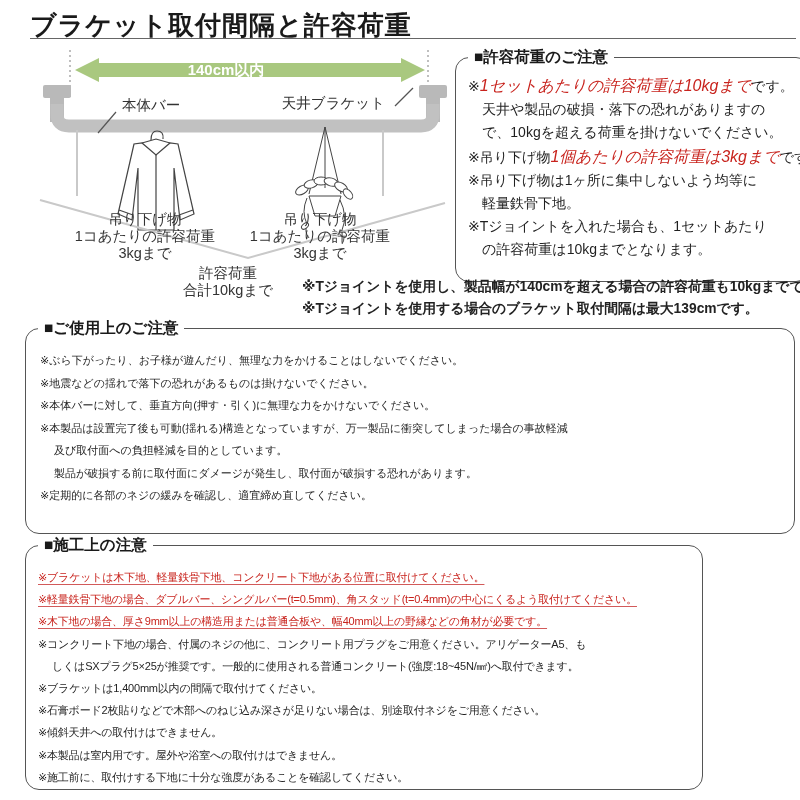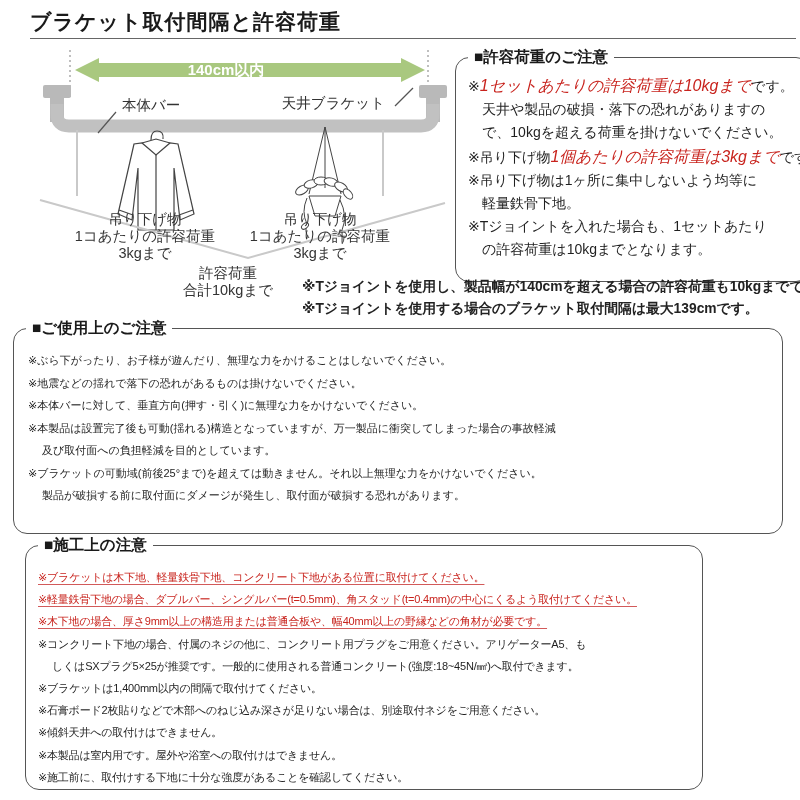--- a/index.html
+++ b/index.html
@@ -3,21 +3,21 @@
 <meta charset="utf-8">
 <style>
   html,body{margin:0;padding:0;}
   body{
     width:800px;height:800px;position:relative;overflow:hidden;
     background:#ffffff;color:#1f1f1f;
     font-family:"Liberation Sans","DejaVu Sans",sans-serif;
   }
   .page-title{
     position:absolute;top:8px;left:30px;margin:0;
-    font-size:21px;font-weight:bold;color:#1a1a1a;letter-spacing:1px;font-family:Liberation Mono, monospace;
+    font-size:26px;font-weight:bold;color:#1a1a1a;letter-spacing:1px;font-family:Liberation Mono, monospace;
   }
   .title-rule{
     position:absolute;top:38px;left:30px;right:4px;height:0;
     border-top:1.5px solid #666;
   }
   .diagram-svg{position:absolute;left:30px;top:48px;pointer-events:none;}
   .svg-label{font-size:14.5px;fill:#333;}
   .arrow-label{font-size:15px;font-weight:bold;fill:#ffffff;}
 
   .notebox{
@@ -33,21 +33,21 @@
   #load-box .box-body{padding:16px 6px 0 12px;font-size:14px;line-height:23.2px;}
   #load-box .em-red{color:#c8231d;font-size:16px;font-style:italic;}
   .indent1{padding-left:14px;}
   .line{white-space:nowrap;}
 
   .tjoint-notes{
     position:absolute;left:302px;top:276px;width:496px;
     font-size:13.8px;font-weight:600;line-height:22px;color:#222;
   }
 
-  #usage-box{left:13px;top:328px;width:770px;height:206px;}
+  #usage-box{left:25px;top:328px;width:770px;height:206px;}
   #usage-box .box-body{padding:20px 10px 0 14px;font-size:11px;line-height:22.5px;}
 
   #construction-box{left:25px;top:545px;width:678px;height:245px;}
   #construction-box .box-body{padding:20px 8px 0 12px;font-size:11px;line-height:22.2px;letter-spacing:-0.2px;}
   .red-u{
     color:#c8231d;
     text-decoration:underline;text-decoration-color:#d25a5a;
     text-underline-offset:3px;text-decoration-thickness:1px;
   }
   .red-u-wrap{white-space:nowrap;}
@@ -148,22 +148,22 @@
 </div>
 
 <div class="notebox" id="usage-box">
   <div class="notebox-title">■ご使用上のご注意</div>
   <div class="box-body">
     <div class="line">※ぶら下がったり、お子様が遊んだり、無理な力をかけることはしないでください。</div>
     <div class="line">※地震などの揺れで落下の恐れがあるものは掛けないでください。</div>
     <div class="line">※本体バーに対して、垂直方向(押す・引く)に無理な力をかけないでください。</div>
     <div class="line">※本製品は設置完了後も可動(揺れる)構造となっていますが、万一製品に衝突してしまった場合の事故軽減</div>
     <div class="line indent1">及び取付面への負担軽減を目的としています。</div>
-    <div class="line">※ブラケットの可動域(前後25°まで)を超えては動きません。それ以上無理な力をかけないでください。</div>
     <div class="line indent1">製品が破損する前に取付面にダメージが発生し、取付面が破損する恐れがあります。</div>
+    <div class="line">※定期的に各部のネジの緩みを確認し、適宜締め直してください。</div>
   </div>
 </div>
 
 <div class="notebox" id="construction-box">
   <div class="notebox-title">■施工上の注意</div>
   <div class="box-body">
     <div class="line red-u-wrap"><span class="red-u">※ブラケットは木下地、軽量鉄骨下地、コンクリート下地がある位置に取付けてください。</span></div>
     <div class="line red-u-wrap"><span class="red-u">※軽量鉄骨下地の場合、ダブルバー、シングルバー(t=0.5mm)、角スタッド(t=0.4mm)の中心にくるよう取付けてください。</span></div>
     <div class="line red-u-wrap"><span class="red-u">※木下地の場合、厚さ9mm以上の構造用または普通合板や、幅40mm以上の野縁などの角材が必要です。</span></div>
     <div class="line">※コンクリート下地の場合、付属のネジの他に、コンクリート用プラグをご用意ください。アリゲーターA5、も</div>

